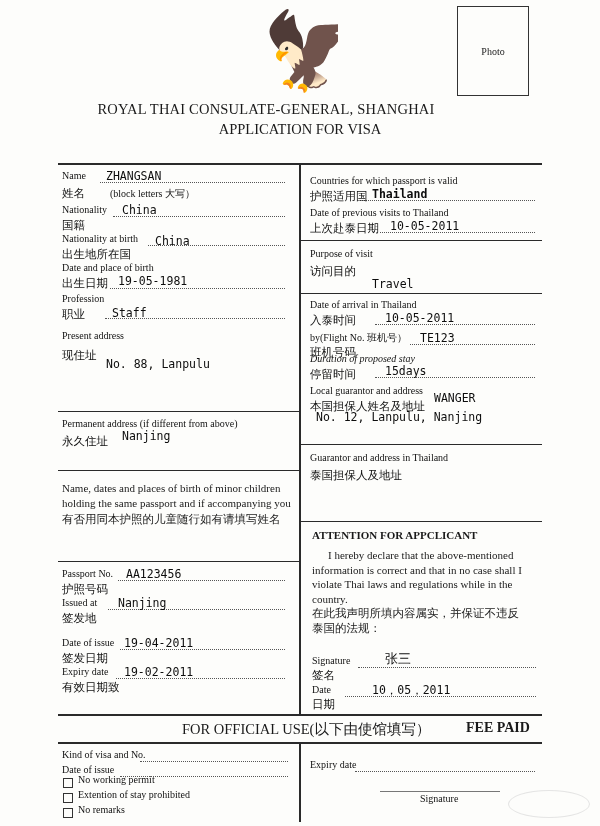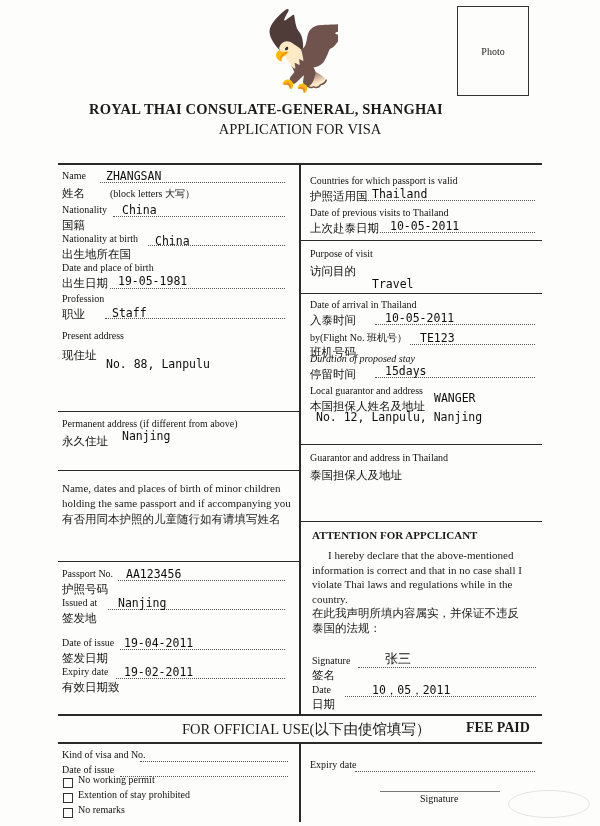--- a/index.html
+++ b/index.html
@@ -48,21 +48,21 @@
     align-items: center;
     justify-content: center;
     color: #222;
   }
   .title1 {
     position: absolute;
     left: 0;
     top: 101px;
     width: 532px;
     text-align: center;
-    font-weight: bold;
+    font-weight: normal;
     font-size: 14.5px;
     letter-spacing: 0.2px;
   }
   .title2 {
     position: absolute;
     left: 0;
     top: 121px;
     width: 600px;
     text-align: center;
     font-size: 14.5px;
@@ -270,21 +270,21 @@
   <div class="val" style="left:124px; top:636px;">19-04-2011</div>
   <div class="lbl-cn" style="left:62px; top:651px;">签发日期</div>
 
   <div class="lbl" style="left:62px; top:666px;">Expiry date</div>
   <div class="dline" style="left:116px; top:678px; width:169px;"></div>
   <div class="val" style="left:124px; top:665px;">19-02-2011</div>
   <div class="lbl-cn" style="left:62px; top:680px;">有效日期致</div>
 
   <div class="lbl" style="left:310px; top:175px;">Countries for which passport is valid</div>
   <div class="dline" style="left:360px; top:200px; width:175px;"></div>
-  <div class="val" style="left:372px; top:187px;">Thailand</div>
+  <div class="val" style="left:372px; top:187px;font-weight:bold;">Thailand</div>
   <div class="lbl-cn" style="left:310px; top:189px;">护照适用国</div>
 
   <div class="lbl" style="left:310px; top:207px;">Date of previous visits to Thailand</div>
   <div class="dline" style="left:380px; top:232px; width:155px;"></div>
   <div class="val" style="left:390px; top:219px;">10-05-2011</div>
   <div class="lbl-cn" style="left:310px; top:221px;">上次赴泰日期</div>
   <div class="hr" style="left:300px; top:240px; width:242px; height:1.2px;"></div>
 
   <div class="lbl" style="left:310px; top:248px;">Purpose of visit</div>
   <div class="lbl-cn" style="left:310px; top:264px;">访问目的</div>

